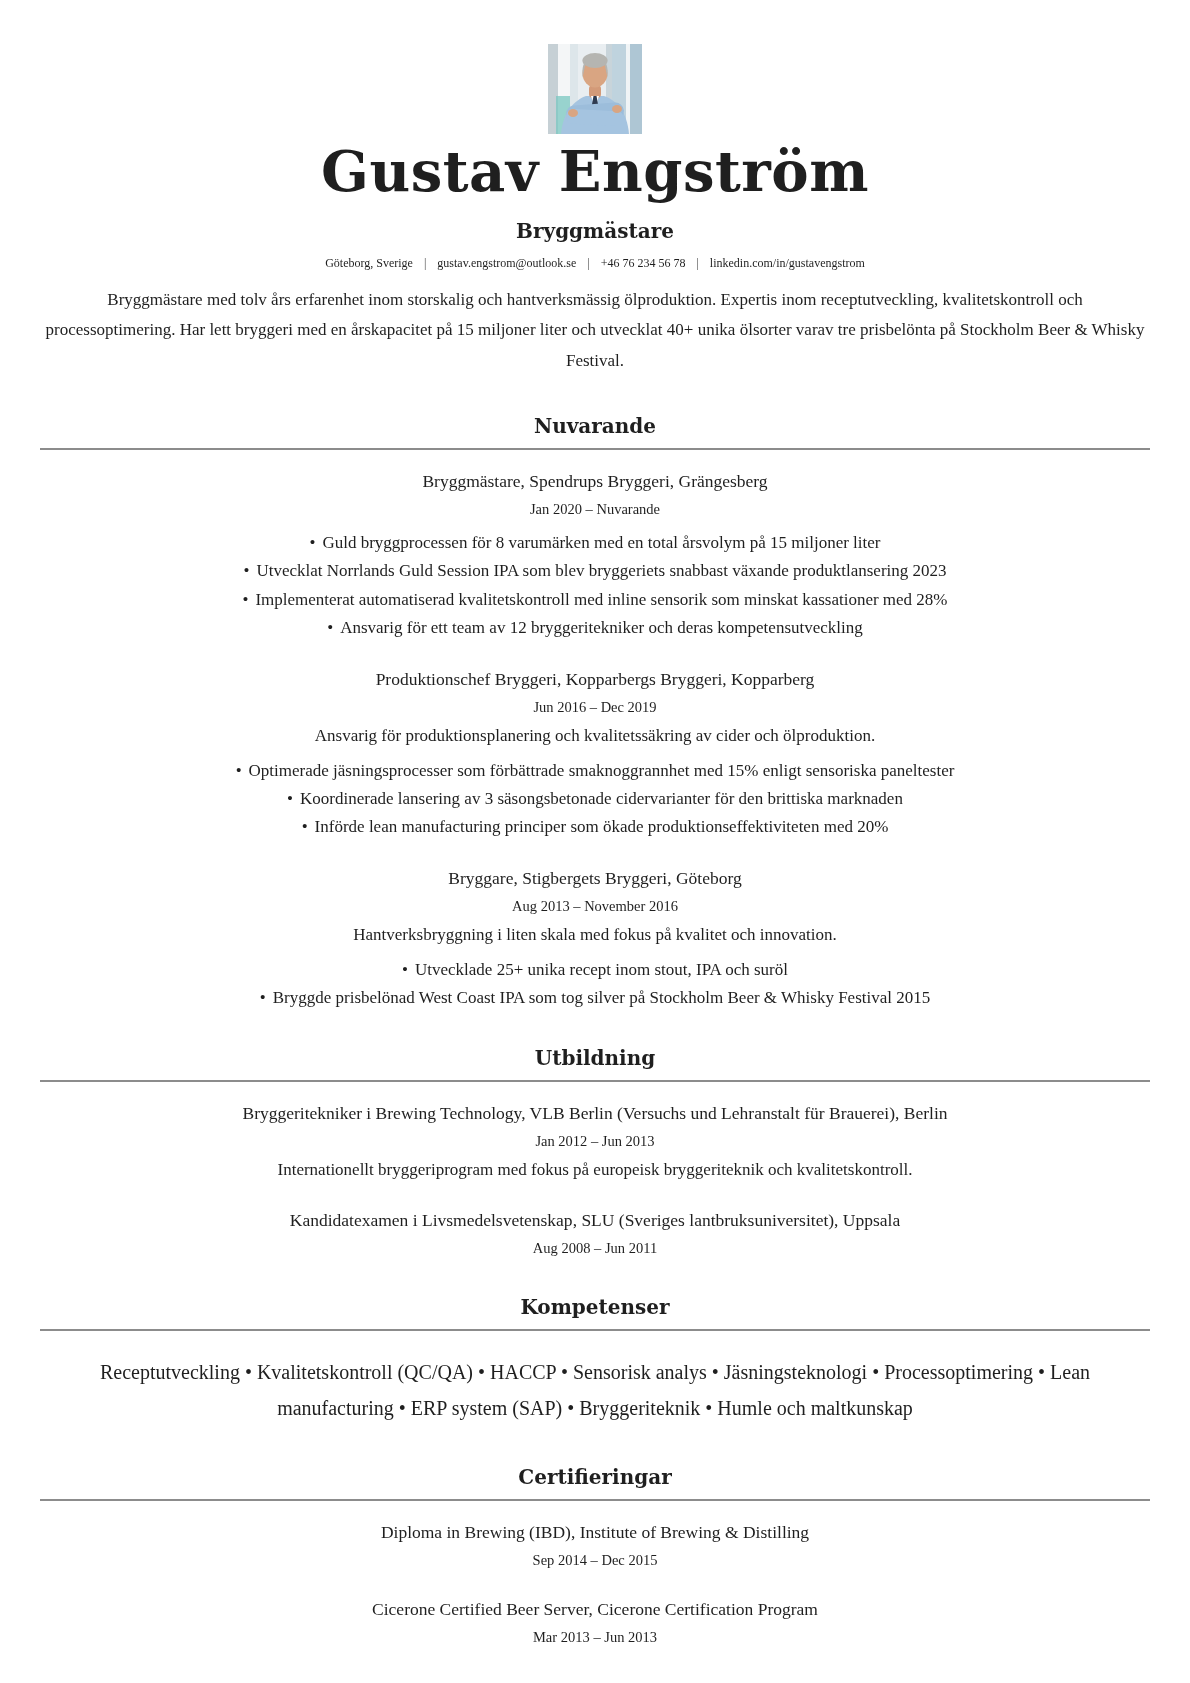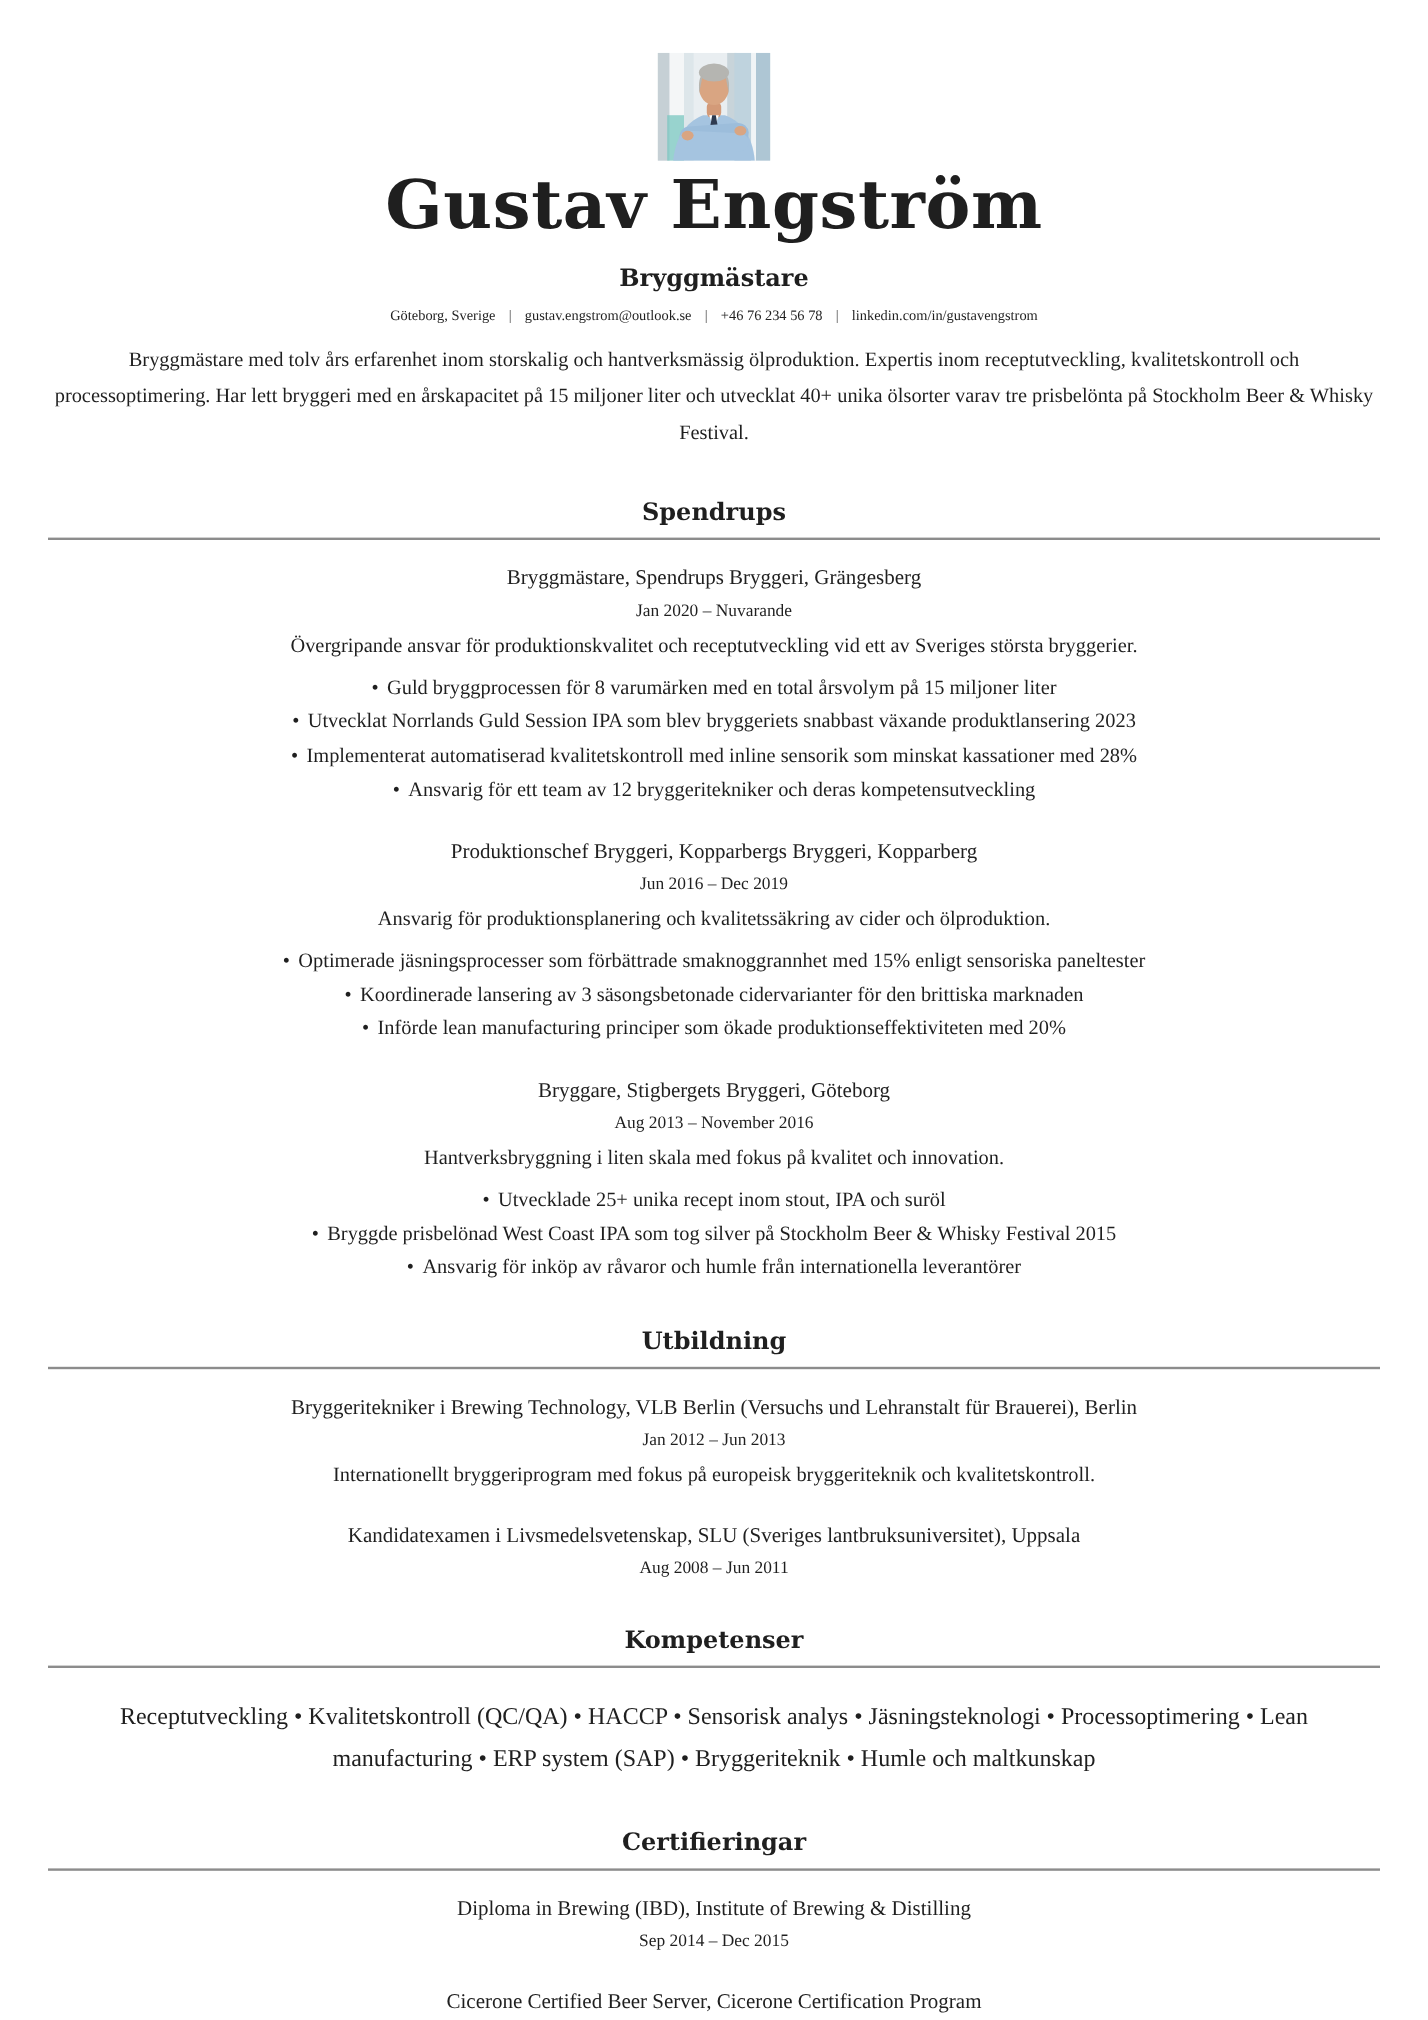--- a/index.html
+++ b/index.html
@@ -142,27 +142,26 @@
   <h1 class="person-name">Gustav Engström</h1>
   <div class="person-title">Bryggmästare</div>
 
   <div class="contact-line">
     <span>Göteborg, Sverige</span><span class="contact-sep">|</span><span>gustav.engstrom@outlook.se</span><span class="contact-sep">|</span><span>+46 76 234 56 78</span><span class="contact-sep">|</span><span>linkedin.com/in/gustavengstrom</span>
   </div>
 
   <p class="summary"><span>Bryggmästare med tolv års erfarenhet inom storskalig och hantverksmässig ölproduktion. Expertis inom receptutveckling, kvalitetskontroll och processoptimering. Har lett bryggeri med en årskapacitet på </span><strong>15 miljoner liter</strong><span> och utvecklat </span><strong>40+ unika ölsorter</strong><span> varav tre prisbelönta på Stockholm Beer &amp; Whisky Festival.</span></p>
 
   <section>
-    <h2 class="section-heading">Spendrups</h2>
+    <h2 class="section-heading">Nuvarande</h2>
     <hr class="section-rule">
 
     <div class="entry">
       <p class="entry-header"><strong>Bryggmästare</strong><span>, Spendrups Bryggeri, Grängesberg</span></p>
       <p class="entry-dates">Jan 2020 – Nuvarande</p>
-      <p class="entry-desc">Övergripande ansvar för produktionskvalitet och receptutveckling vid ett av Sveriges största bryggerier.</p>
       <ul class="bullets">
         <li><span>Guld bryggprocessen för </span><strong>8 varumärken</strong><span> med en total årsvolym på 15 miljoner liter</span></li>
         <li><span>Utvecklat </span><strong>Norrlands Guld Session IPA</strong><span> som blev bryggeriets snabbast växande produktlansering 2023</span></li>
         <li><span>Implementerat </span><strong>automatiserad kvalitetskontroll</strong><span> med inline sensorik som minskat kassationer med 28%</span></li>
         <li><span>Ansvarig för ett team av </span><strong>12 bryggeritekniker</strong><span> och deras kompetensutveckling</span></li>
       </ul>
     </div>
 
     <div class="entry">
       <p class="entry-header"><strong>Produktionschef Bryggeri</strong><span>, Kopparbergs Bryggeri, Kopparberg</span></p>
@@ -175,21 +174,20 @@
       </ul>
     </div>
 
     <div class="entry">
       <p class="entry-header"><strong>Bryggare</strong><span>, Stigbergets Bryggeri, Göteborg</span></p>
       <p class="entry-dates">Aug 2013 – November 2016</p>
       <p class="entry-desc">Hantverksbryggning i liten skala med fokus på kvalitet och innovation.</p>
       <ul class="bullets">
         <li><span>Utvecklade </span><strong>25+ unika recept</strong><span> inom stout, IPA och suröl</span></li>
         <li><span>Bryggde prisbelönad </span><strong>West Coast IPA</strong><span> som tog silver på Stockholm Beer &amp; Whisky Festival 2015</span></li>
-        <li><span>Ansvarig för inköp av </span><strong>råvaror och humle</strong><span> från internationella leverantörer</span></li>
       </ul>
     </div>
   </section>
 
   <section>
     <h2 class="section-heading">Utbildning</h2>
     <hr class="section-rule">
 
     <div class="entry">
       <p class="entry-header"><strong>Bryggeritekniker i Brewing Technology</strong><span>, VLB Berlin (Versuchs und Lehranstalt für Brauerei), Berlin</span></p>

